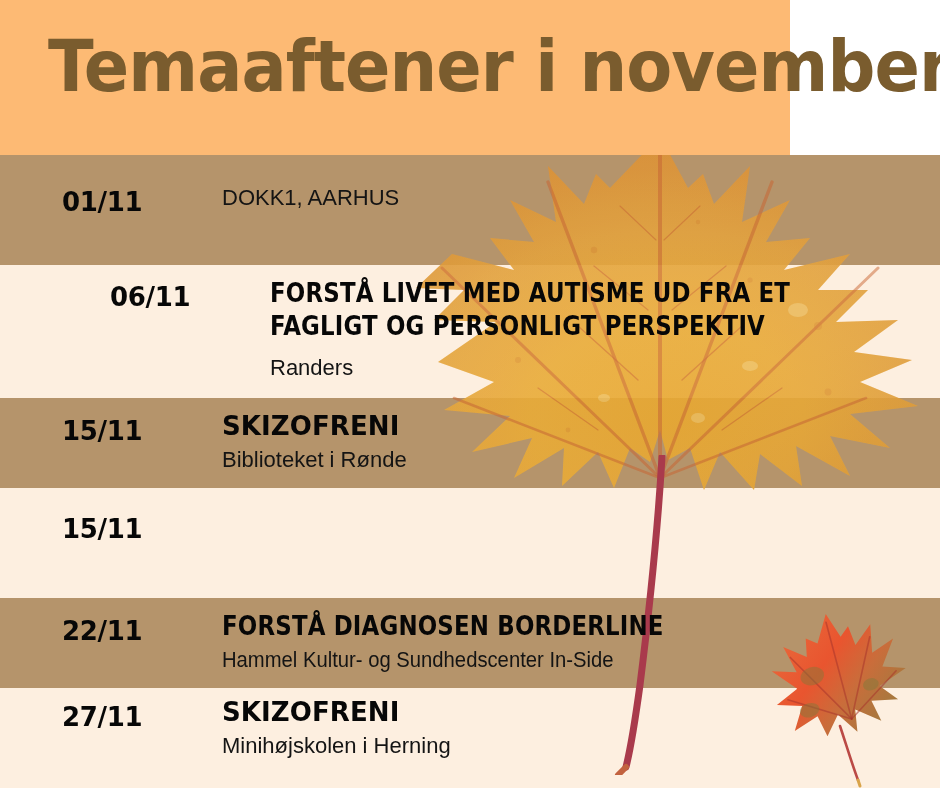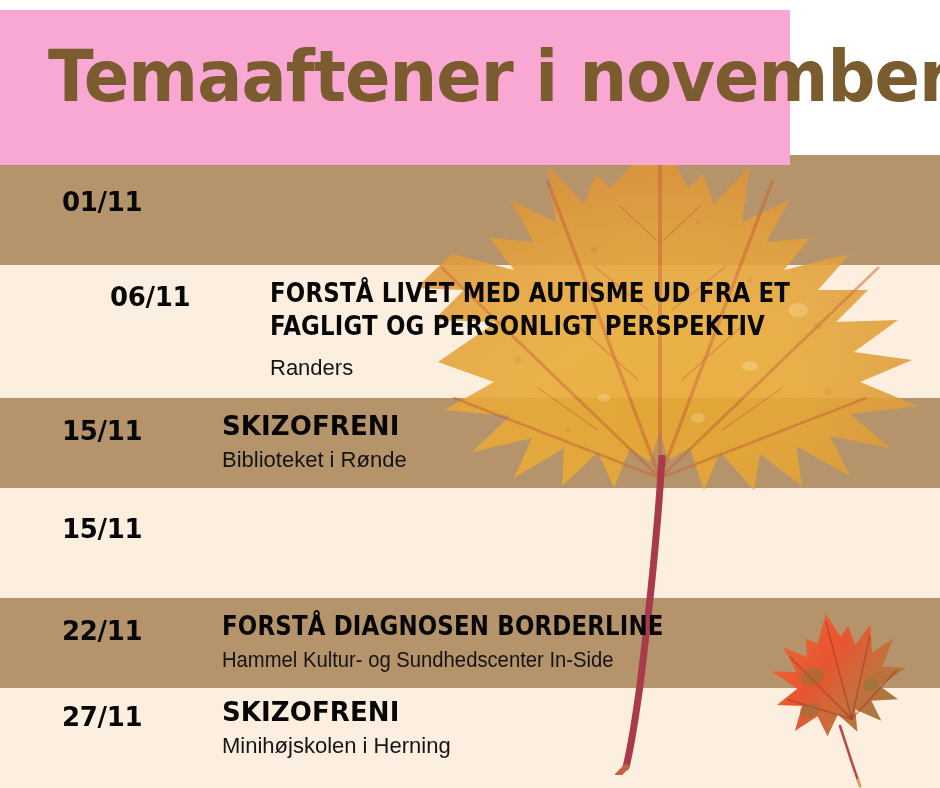--- a/index.html
+++ b/index.html
@@ -12,24 +12,24 @@
     width: 940px;
     height: 788px;
     overflow: hidden;
     background: #ffffff;
     font-family: "Liberation Sans", sans-serif;
   }
 
   
   .header {
     position: absolute;
-    left: 0; top: 10px;
+    left: 0; top: 0;
     width: 790px;
     height: 155px;
-    background: #f9a8d4;
+    background: #fdba74;
     z-index: 5;
   }
   .poster-title {
     position: absolute;
     left: 48px;
     top: 26px;
     font-family: "DejaVu Sans", sans-serif;
     font-size: 72px;
     font-weight: 700;
     letter-spacing: -1px;
@@ -264,20 +264,21 @@
 
   <div class="header">
     <div class="poster-title">Temaaftener i november</div>
   </div>
 
   <div class="rows">
 
     <div class="row" style="top:155px;height:110px;">
       <div class="row-date" style="top:32px;">01/11</div>
       <div class="row-body" style="top:26px;">
+        <div class="row-venue">DOKK1, AARHUS</div>
       </div>
     </div>
 
     <div class="row" style="top:265px;height:133px;margin-left:48px;">
       <div class="row-date" style="top:17px;">06/11</div>
       <div class="row-body" style="top:12px;">
         <div class="row-title condensed">FORSTÅ LIVET MED AUTISME UD FRA ET
 FAGLIGT OG PERSONLIGT PERSPEKTIV</div>
         <div class="row-venue" style="margin-top:10px;">Randers</div>
       </div>

